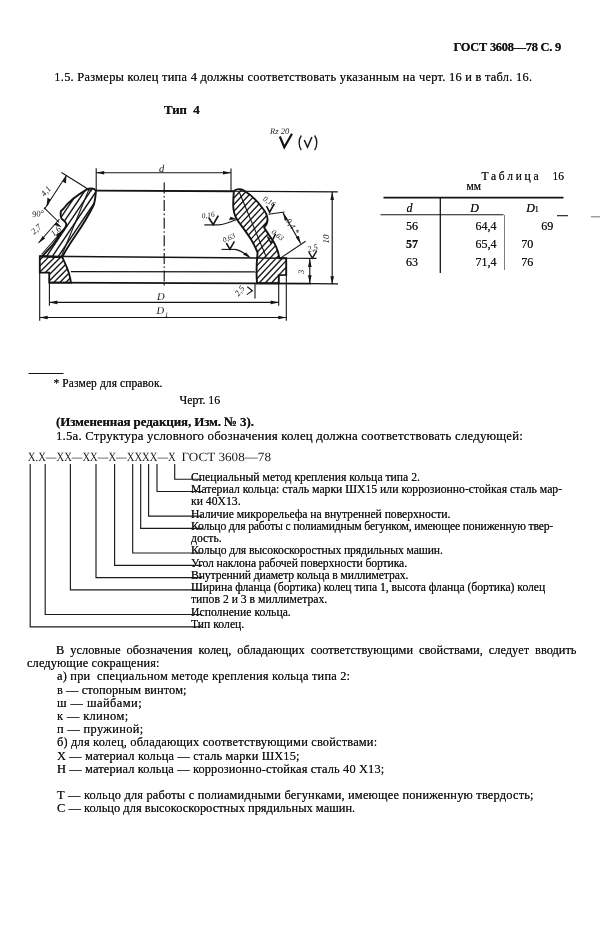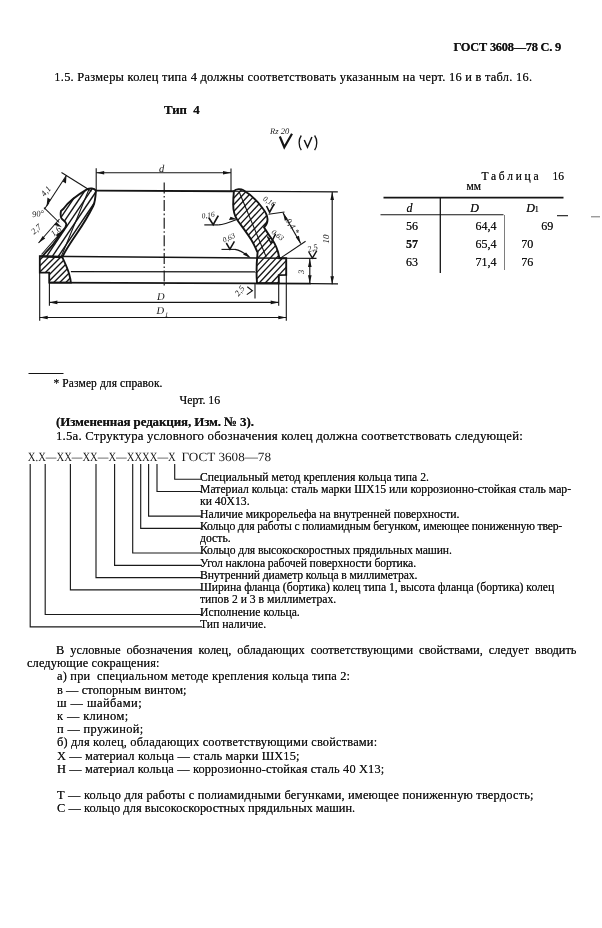--- a/index.html
+++ b/index.html
@@ -1,19 +1,19 @@
 <!DOCTYPE html>
 <html><head>
 <meta charset="utf-8">
 <style>
 html,body{margin:0;padding:0;background:#fff;}
 #page{position:relative;width:602px;height:928px;background:#ffffff;overflow:hidden;
   font-family:"Liberation Serif",serif;color:#141414;}
 .t{position:absolute;white-space:nowrap;font-size:12.4px;line-height:13px;text-shadow:0 0 0.45px rgba(25,25,25,0.85);}
-.tr{left:200px;font-size:11.7px;}
+.tr{left:191px;font-size:11.7px;}
 .bl{left:57px;}
 .b{font-weight:bold;}
 .c{transform:translateX(-50%);}
 svg{position:absolute;left:0;top:0;}
 </style>
 </head>
 <body>
 <div id="page">
 
 <div class="t b" id="hdr" style="letter-spacing:-0.25px;left:453.5px;top:41.2px;font-size:12.4px;">ГОСТ 3608—78 С. 9</div>
@@ -49,21 +49,21 @@
 <div class="t tr" style="top:495.4px;">ки 40Х13.</div>
 <div class="t tr" style="top:507.6px;letter-spacing:-0.05px;">Наличие микрорельефа на внутренней поверхности.</div>
 <div class="t tr" style="top:519.9px;letter-spacing:-0.18px;">Кольцо для работы с полиамидным бегунком, имеющее пониженную твер-</div>
 <div class="t tr" style="top:532.1px;">дость.</div>
 <div class="t tr" style="top:544.4px;letter-spacing:-0.11px;">Кольцо для высокоскоростных прядильных машин.</div>
 <div class="t tr" style="top:556.6px;letter-spacing:-0.12px;">Угол наклона рабочей поверхности бортика.</div>
 <div class="t tr" style="top:568.8px;letter-spacing:-0.12px;">Внутренний диаметр кольца в миллиметрах.</div>
 <div class="t tr" style="top:581.1px;letter-spacing:-0.04px;">Ширина фланца (бортика) колец типа 1, высота фланца (бортика) колец</div>
 <div class="t tr" style="top:593.3px;">типов 2 и 3 в миллиметрах.</div>
 <div class="t tr" style="top:605.6px;">Исполнение кольца.</div>
-<div class="t tr" style="top:617.8px;">Тип наличие.</div>
+<div class="t tr" style="top:617.8px;">Тип колец.</div>
 
 <div class="t" id="bv" style="left:56px;top:644.0px;width:520.5px;text-align:justify;text-align-last:justify;">В условные обозначения колец, обладающих соответствующими свойствами, следует вводить</div>
 <div class="t bl" id="bsl" style="letter-spacing:0.1px;left:27px;top:657.2px;">следующие сокращения:</div>
 <div class="t bl" id="ba" style="letter-spacing:0.2px;top:670.4px;">а) при&nbsp; специальном методе крепления кольца типа 2:</div>
 <div class="t bl" id="bb1" style="letter-spacing:0.08px;top:683.6px;">в — стопорным винтом;</div>
 <div class="t bl" id="bb2" style="letter-spacing:0.46px;top:696.8px;">ш — шайбами;</div>
 <div class="t bl" id="bb3" style="letter-spacing:0.38px;top:710.0px;">к — клином;</div>
 <div class="t bl" id="bb4" style="letter-spacing:0.35px;top:723.2px;">п — пружиной;</div>
 <div class="t bl" id="bg" style="letter-spacing:0.18px;top:736.4px;">б) для колец, обладающих соответствующими свойствами:</div>
 <div class="t bl" id="bx" style="letter-spacing:0.14px;top:749.6px;">Х — материал кольца — сталь марки ШХ15;</div>

